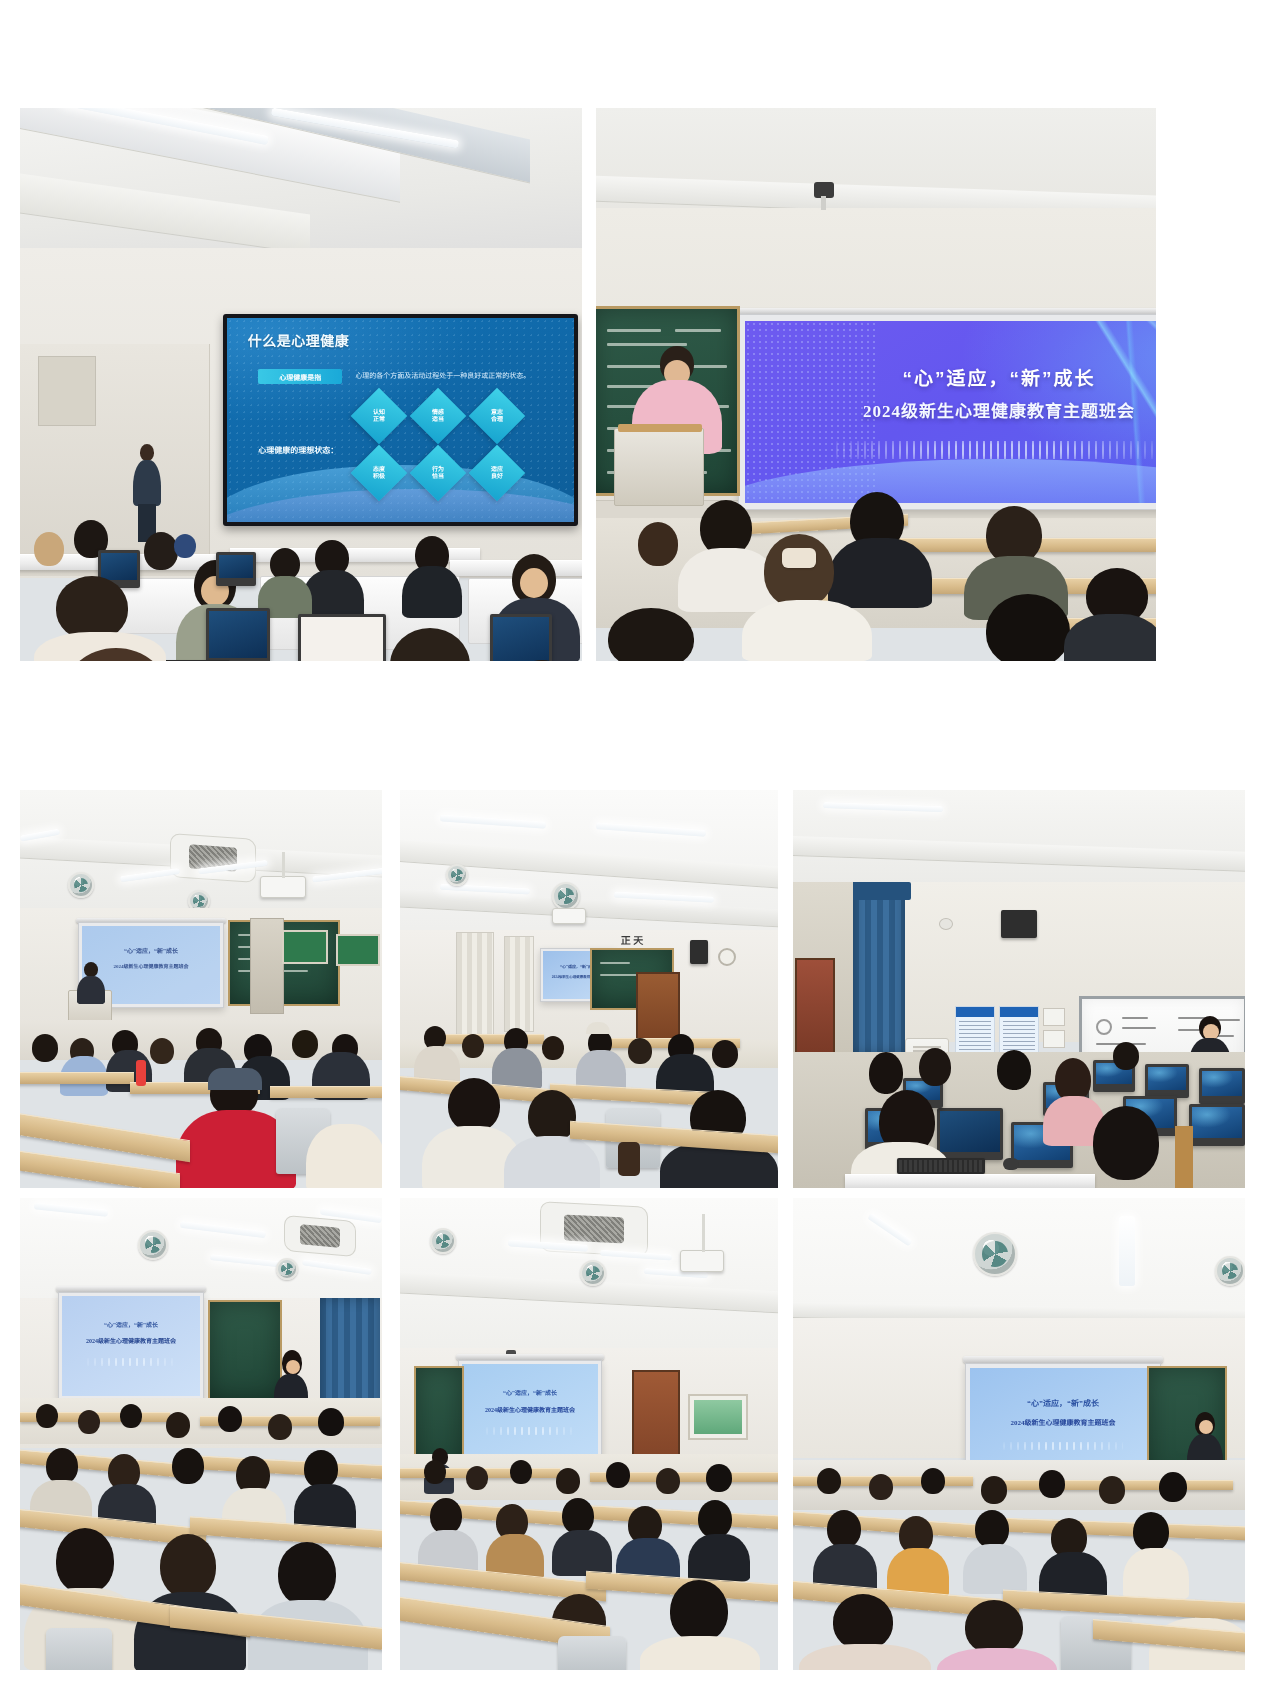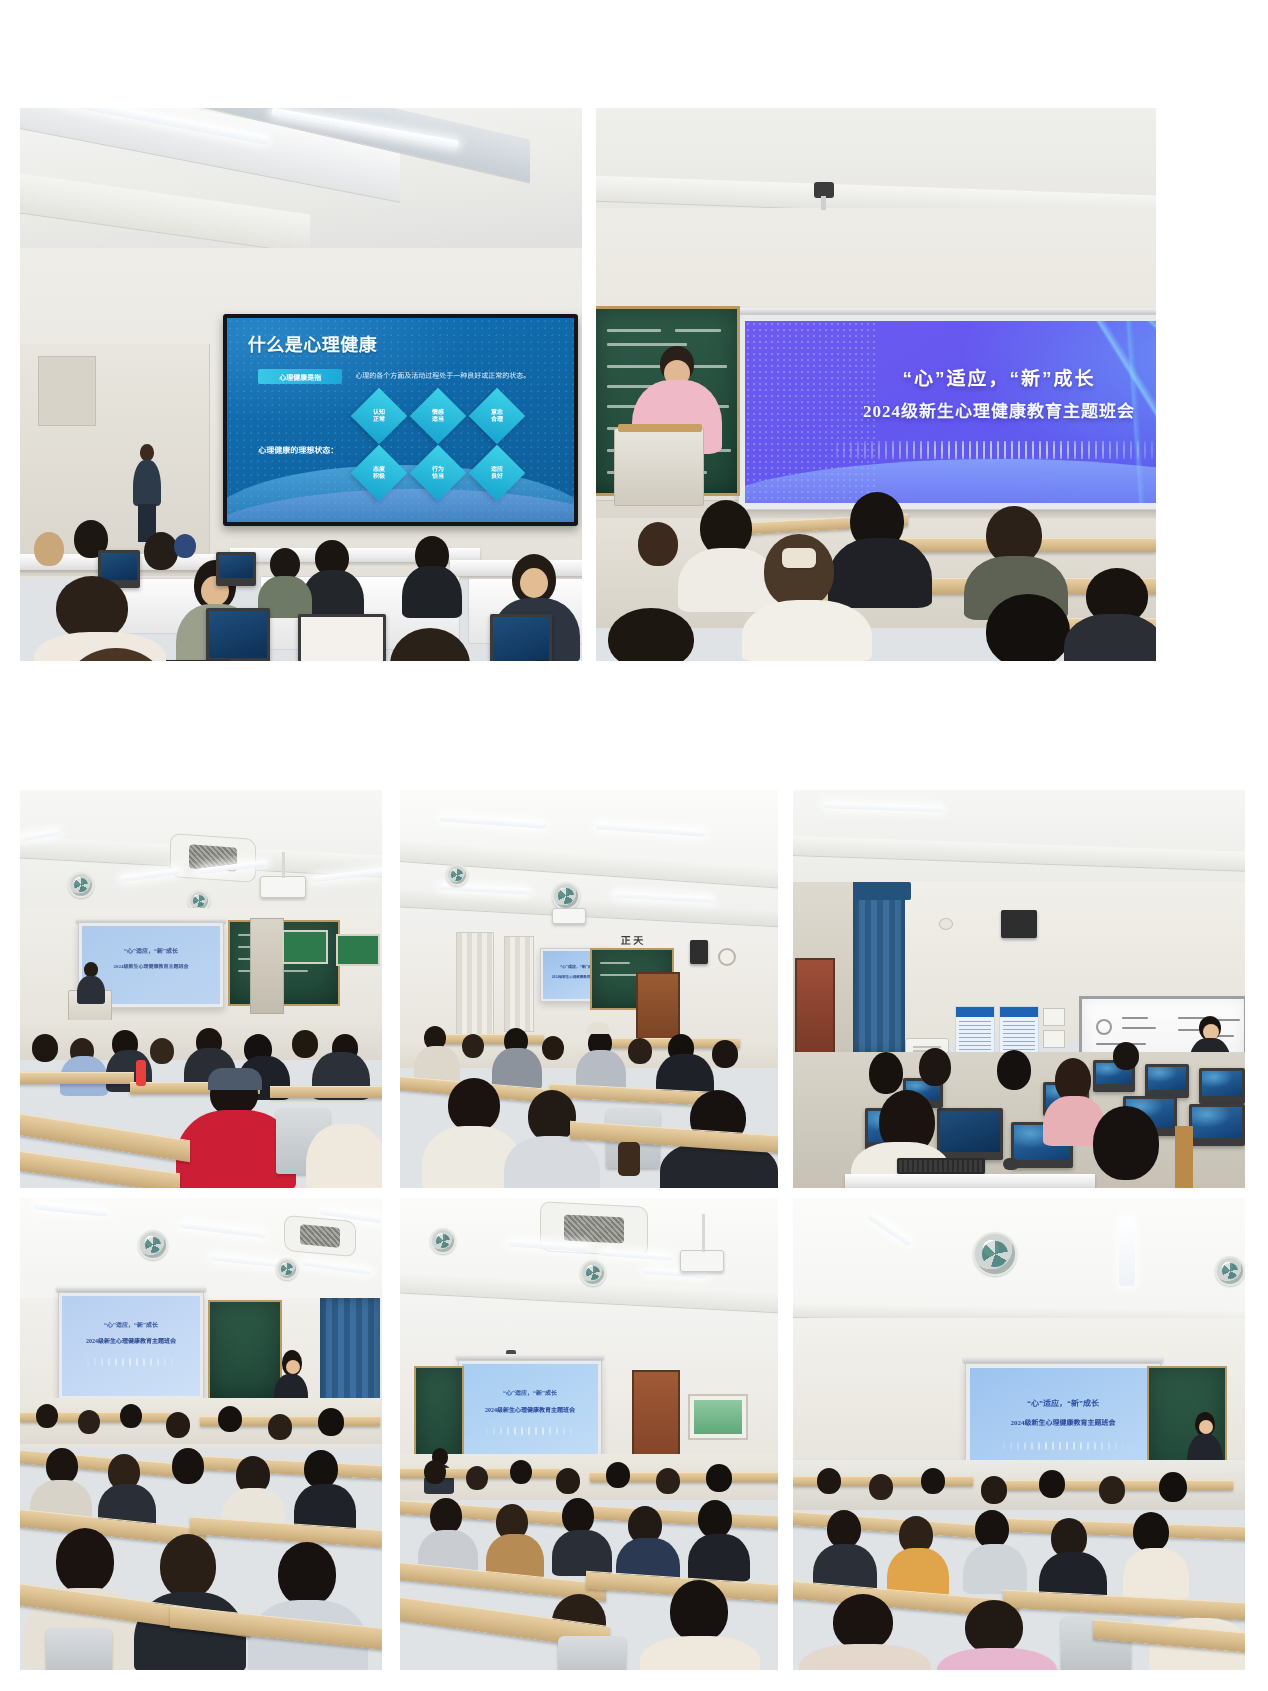--- a/index.html
+++ b/index.html
@@ -413,21 +413,21 @@
 
       <div class="wall" style="top:140px; height:330px; background:linear-gradient(180deg,#efede8,#e4e1da);"></div>
       <div style="position:absolute; left:0; top:236px; width:190px; height:232px; background:linear-gradient(180deg,#e9e6df,#d9d5cc); border-right:1px solid #cfcbc1;"></div>
       <div style="position:absolute; left:18px; top:248px; width:58px; height:70px; background:#d7d3c8; border:1px solid #c4c0b5;"></div>
 
       <div class="screen-frame" style="left:203px; top:206px; width:355px; height:212px;">
         <div class="slideA" style="position:relative; width:100%; height:100%;">
           <div class="dots"></div>
           <div class="wave2"></div>
           <div class="wave"></div>
-          <div class="slideA-title" style="font-size:18px;">什么是心理健康</div>
+          <div class="slideA-title" style="font-size:14px;">什么是心理健康</div>
           <div class="slideA-tag" style="top:25%; height:15px; width:84px; font-size:7px;">心理健康是指</div>
           <div class="slideA-desc" style="left:37%; top:25.5%; font-size:7px;">心理的各个方面及活动过程处于一种良好或正常的状态。</div>
           <div class="slideA-sub" style="left:9%; top:62%; font-size:8px;">心理健康的理想状态：</div>
 
           <div class="diamond" style="left:38%; top:38%; width:40px; height:40px;">
               <span style="font-size:6px;">认知
 正常</span>
             </div>
           <div class="diamond" style="left:55%; top:38%; width:40px; height:40px;">
               <span style="font-size:6px;">情感

